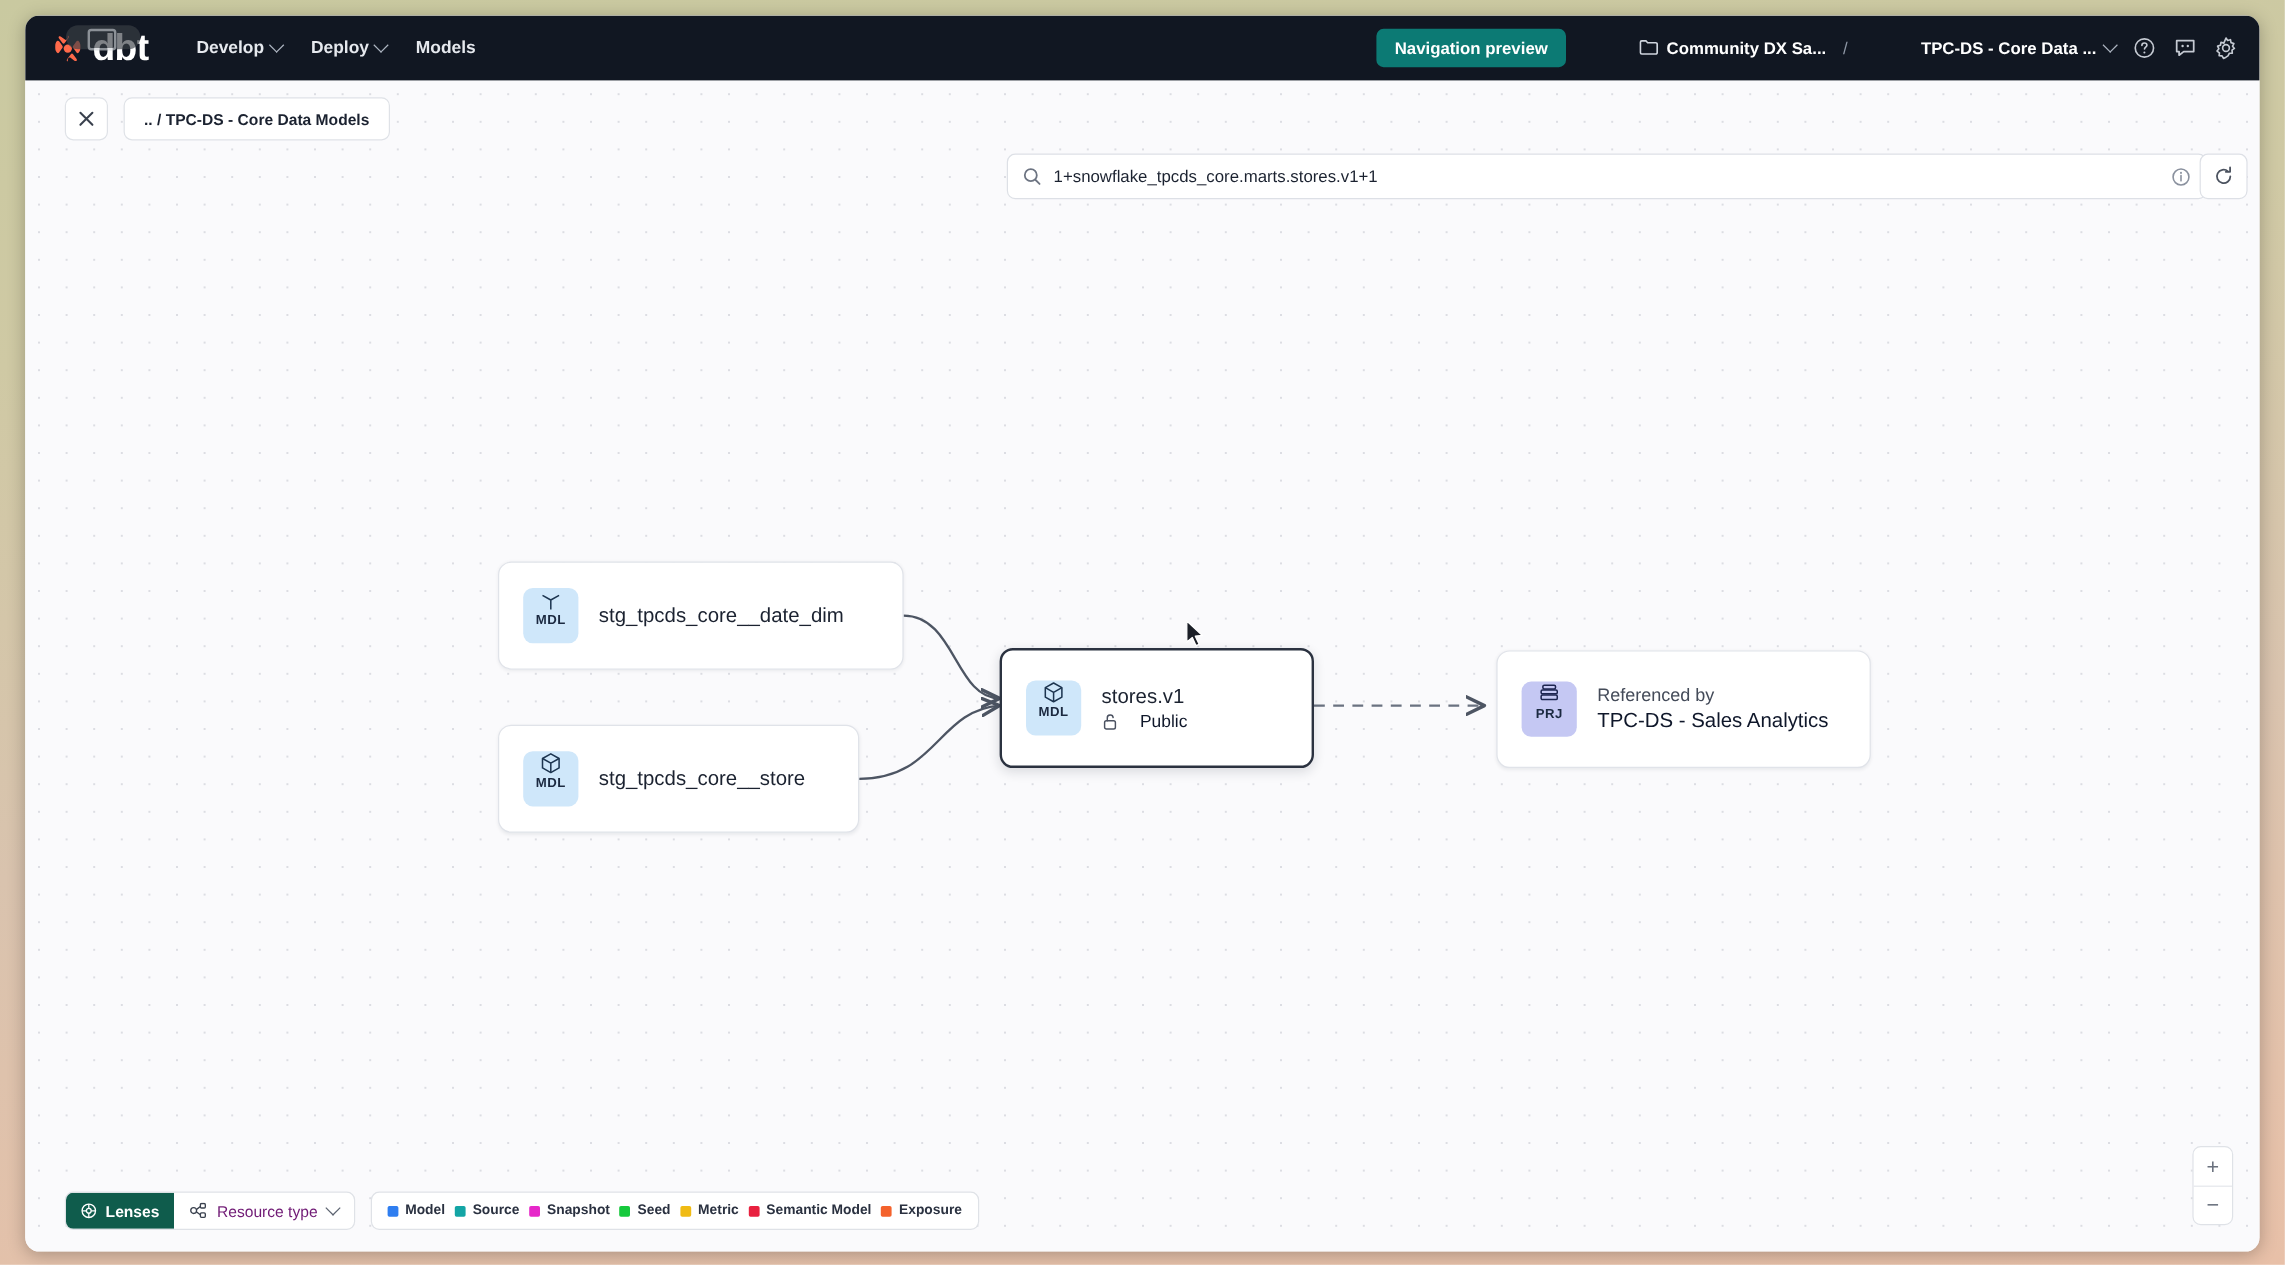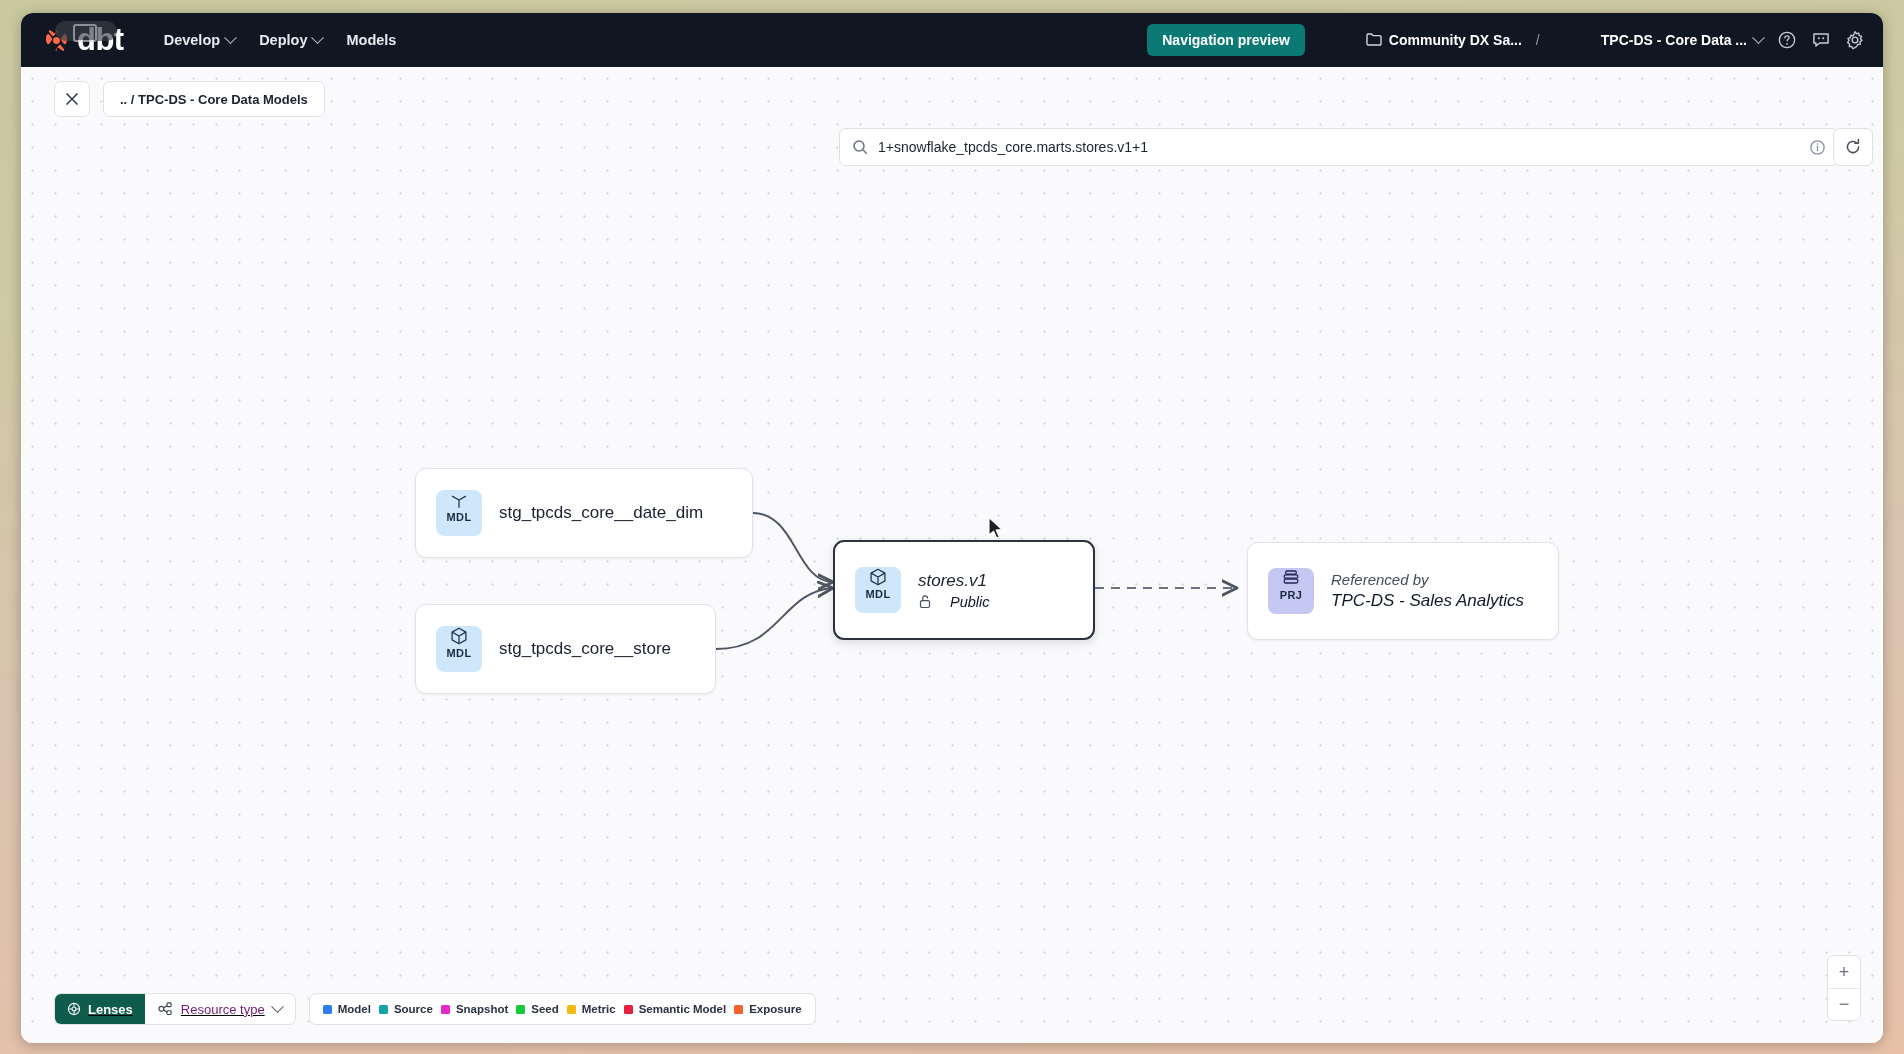--- a/index.html
+++ b/index.html
@@ -104,30 +104,30 @@
   }
   .node.selected { border: 2.2px solid #2b3240; box-shadow: 0 3px 10px rgba(20,25,40,.14); }
   .badge {
     width: 46px; height: 46px; border-radius: 8px; flex: none;
     display: flex; flex-direction: column; align-items: center; gap: 1px;
   }
   .badge.mdl { background: #cfe7fa; }
   .badge.prj { background: #c5c8f3; }
   .badge-txt { font-size: 11px; font-weight: 700; color: #1b2940; letter-spacing: .4px; }
   .node-title { font-size: 17px; color: #1b2230; font-weight: 500; white-space: nowrap; }
-  .node-body { display: flex; flex-direction: column; gap: 3px; font-style: italic; }
+  .node-body { display: flex; flex-direction: column; gap: 3px; }
   .node-sub { font-size: 14.5px; color: #0f172a; display: flex; align-items: center; gap: 18px; }
   .node-kicker { font-size: 15px; color: #444b59; }
   .node-name2 { font-size: 17px; color: #0f172a; font-weight: 500; white-space: nowrap; }
 
   
   #bottombar { position: absolute; left: 33px; bottom: 18px; display: flex; gap: 13px; z-index: 10; }
   #lensgroup {
     display: flex; background: #fff; border: 1px solid #dfe2e7;
-    border-radius: 7px; overflow: hidden; height: 32px; text-decoration: underline;
+    border-radius: 7px; overflow: hidden; height: 32px;
   }
   #lensbtn {
     background: #0f5c4c; color: #fff; font-size: 13px; font-weight: 600;
     display: flex; align-items: center; gap: 7px; padding: 0 12px; cursor: pointer;
   }
   #restype {
     display: flex; align-items: center; gap: 8px; padding: 0 13px;
     font-size: 13px; color: #701a75; cursor: pointer;
   }
   #legend {

